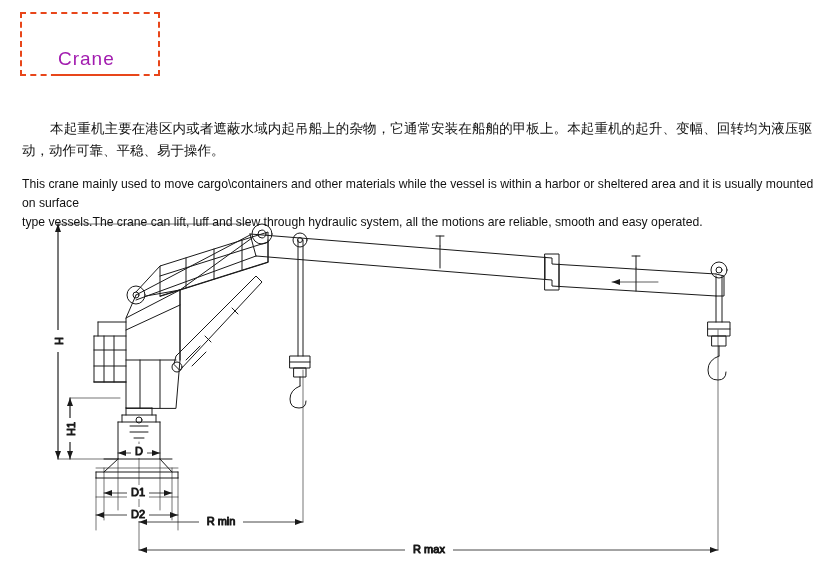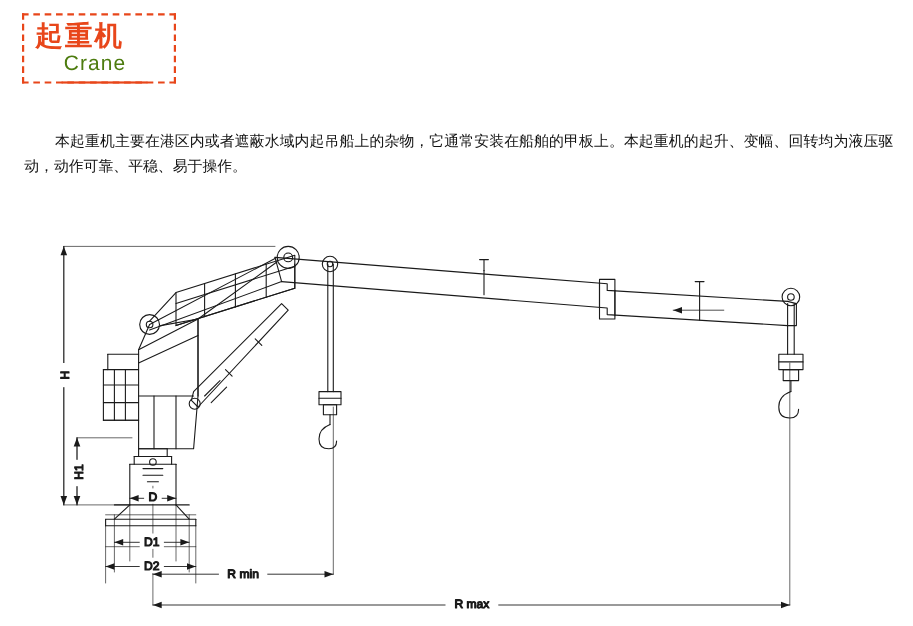--- a/index.html
+++ b/index.html
@@ -35,21 +35,21 @@
     letter-spacing: 2px;
     color: #e8461a;
     white-space: nowrap;
   }
   #header-badge .en-title {
     position: absolute;
     left: 36px;
     top: 34px;
     font-family: "Liberation Sans", sans-serif;
     font-size: 19px;
-    color: #4d7c0f;
+    color: #a21caf;
     letter-spacing: 1px;
   }
   #header-badge .badge-underline {
     position: absolute;
     left: 34px;
     top: 60px;
     width: 78px;
     height: 2px;
     background: #e8461a;
   }
@@ -92,28 +92,29 @@
   .dim-label {
     font-family: "Liberation Sans", sans-serif;
     font-size: 11px;
     fill: #111111;
   }
 </style>
 </head>
 <body>
 
 <div id="header-badge">
-  <div class="cn-title">起重机</div>
   <div class="en-title">Crane</div>
   <div class="badge-underline"></div>
 </div>
 
 <div id="desc-cn"><span class="indent"></span><span>本起重机主要在港区内或者遮蔽水域内起吊船上的杂物，它通常安装在船舶的甲板上。本起重机的起升、变幅、回转均为液压驱动，动作可靠、平稳、易于操作。</span></div>
 
 <div id="desc-en">
+  <div>This crane mainly used to move cargo\containers and other materials while the vessel is within a harbor or sheltered area and it is usually mounted on surface</div>
+  <div>type vessels.The crane can lift, luff and slew through hydraulic system, all the motions are reliable, smooth and easy operated.</div>
 </div>
 
 <div id="crane-drawing">
 <svg width="830" height="359" viewBox="0 0 830 359" xmlns="http://www.w3.org/2000/svg">
   <g fill="none" stroke="#1a1a1a" stroke-width="1" stroke-linejoin="round" stroke-linecap="round">
 
     <g stroke="#1a1a1a" stroke-width="0.6">
 
       <line x1="58" y1="14" x2="250" y2="14"></line>
 

